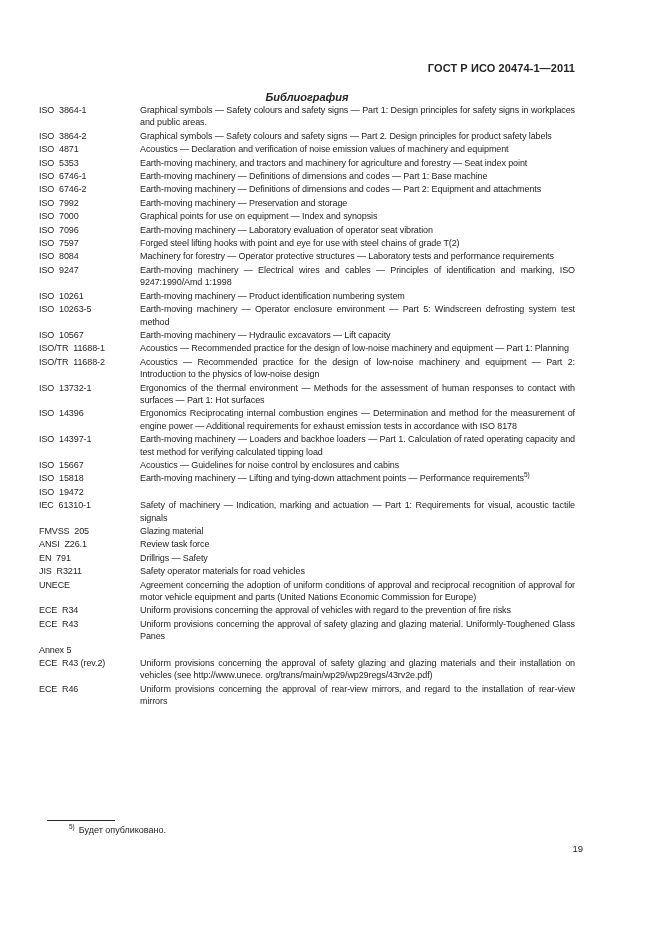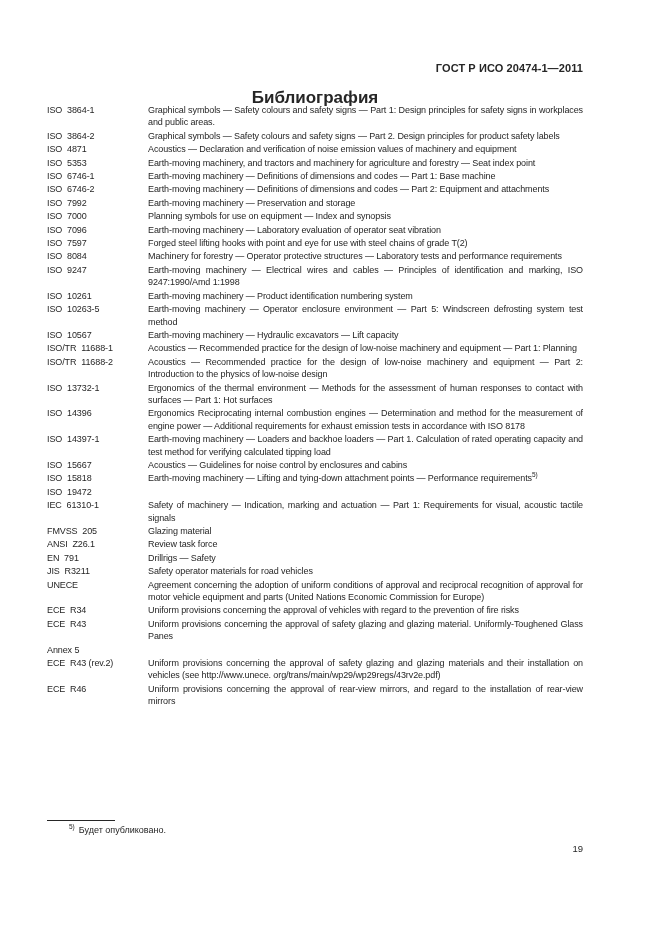--- a/index.html
+++ b/index.html
@@ -12,37 +12,38 @@
     width: 661px;
     height: 936px;
     margin: 0 auto;
     background: #ffffff;
     font-family: "Liberation Sans", "DejaVu Sans", sans-serif;
     color: #262626;
     overflow: hidden;
   }
   .content {
     position: absolute;
-    left: 47px;
+    left: 39px;
     top: 62px;
     width: 536px;
   }
   .doc-header {
     text-align: right;
     font-weight: bold;
     font-size: 11px;
     line-height: 13px;
     letter-spacing: 0.1px;
   }
   .doc-title {
     text-align: center;
     font-weight: bold;
-    font-size: 17px;
+    font-size: 11px;
     line-height: 13px;
     margin-top: 16px;
+    font-style: italic;
   }
   .bib-list {
   }
   .entry {
     display: flex;
     margin-bottom: 1px;
   }
   .entry-id {
     flex: 0 0 101px;
     width: 101px;
@@ -125,21 +126,21 @@
         <div class="entry">
           <div class="entry-id">ISO  6746-2</div>
           <div class="entry-text">Earth-moving machinery — Definitions of dimensions and codes — Part 2: Equipment and attachments</div>
         </div>
         <div class="entry">
           <div class="entry-id">ISO  7992</div>
           <div class="entry-text">Earth-moving machinery — Preservation and storage</div>
         </div>
         <div class="entry">
           <div class="entry-id">ISO  7000</div>
-          <div class="entry-text">Planning symbols for use on equipment — Index and synopsis</div>
+          <div class="entry-text">Graphical points for use on equipment — Index and synopsis</div>
         </div>
         <div class="entry">
           <div class="entry-id">ISO  7096</div>
           <div class="entry-text">Earth-moving machinery — Laboratory evaluation of operator seat vibration</div>
         </div>
         <div class="entry">
           <div class="entry-id">ISO  7597</div>
           <div class="entry-text">Forged steel lifting hooks with point and eye for use with steel chains of grade T(2)</div>
         </div>
         <div class="entry">

